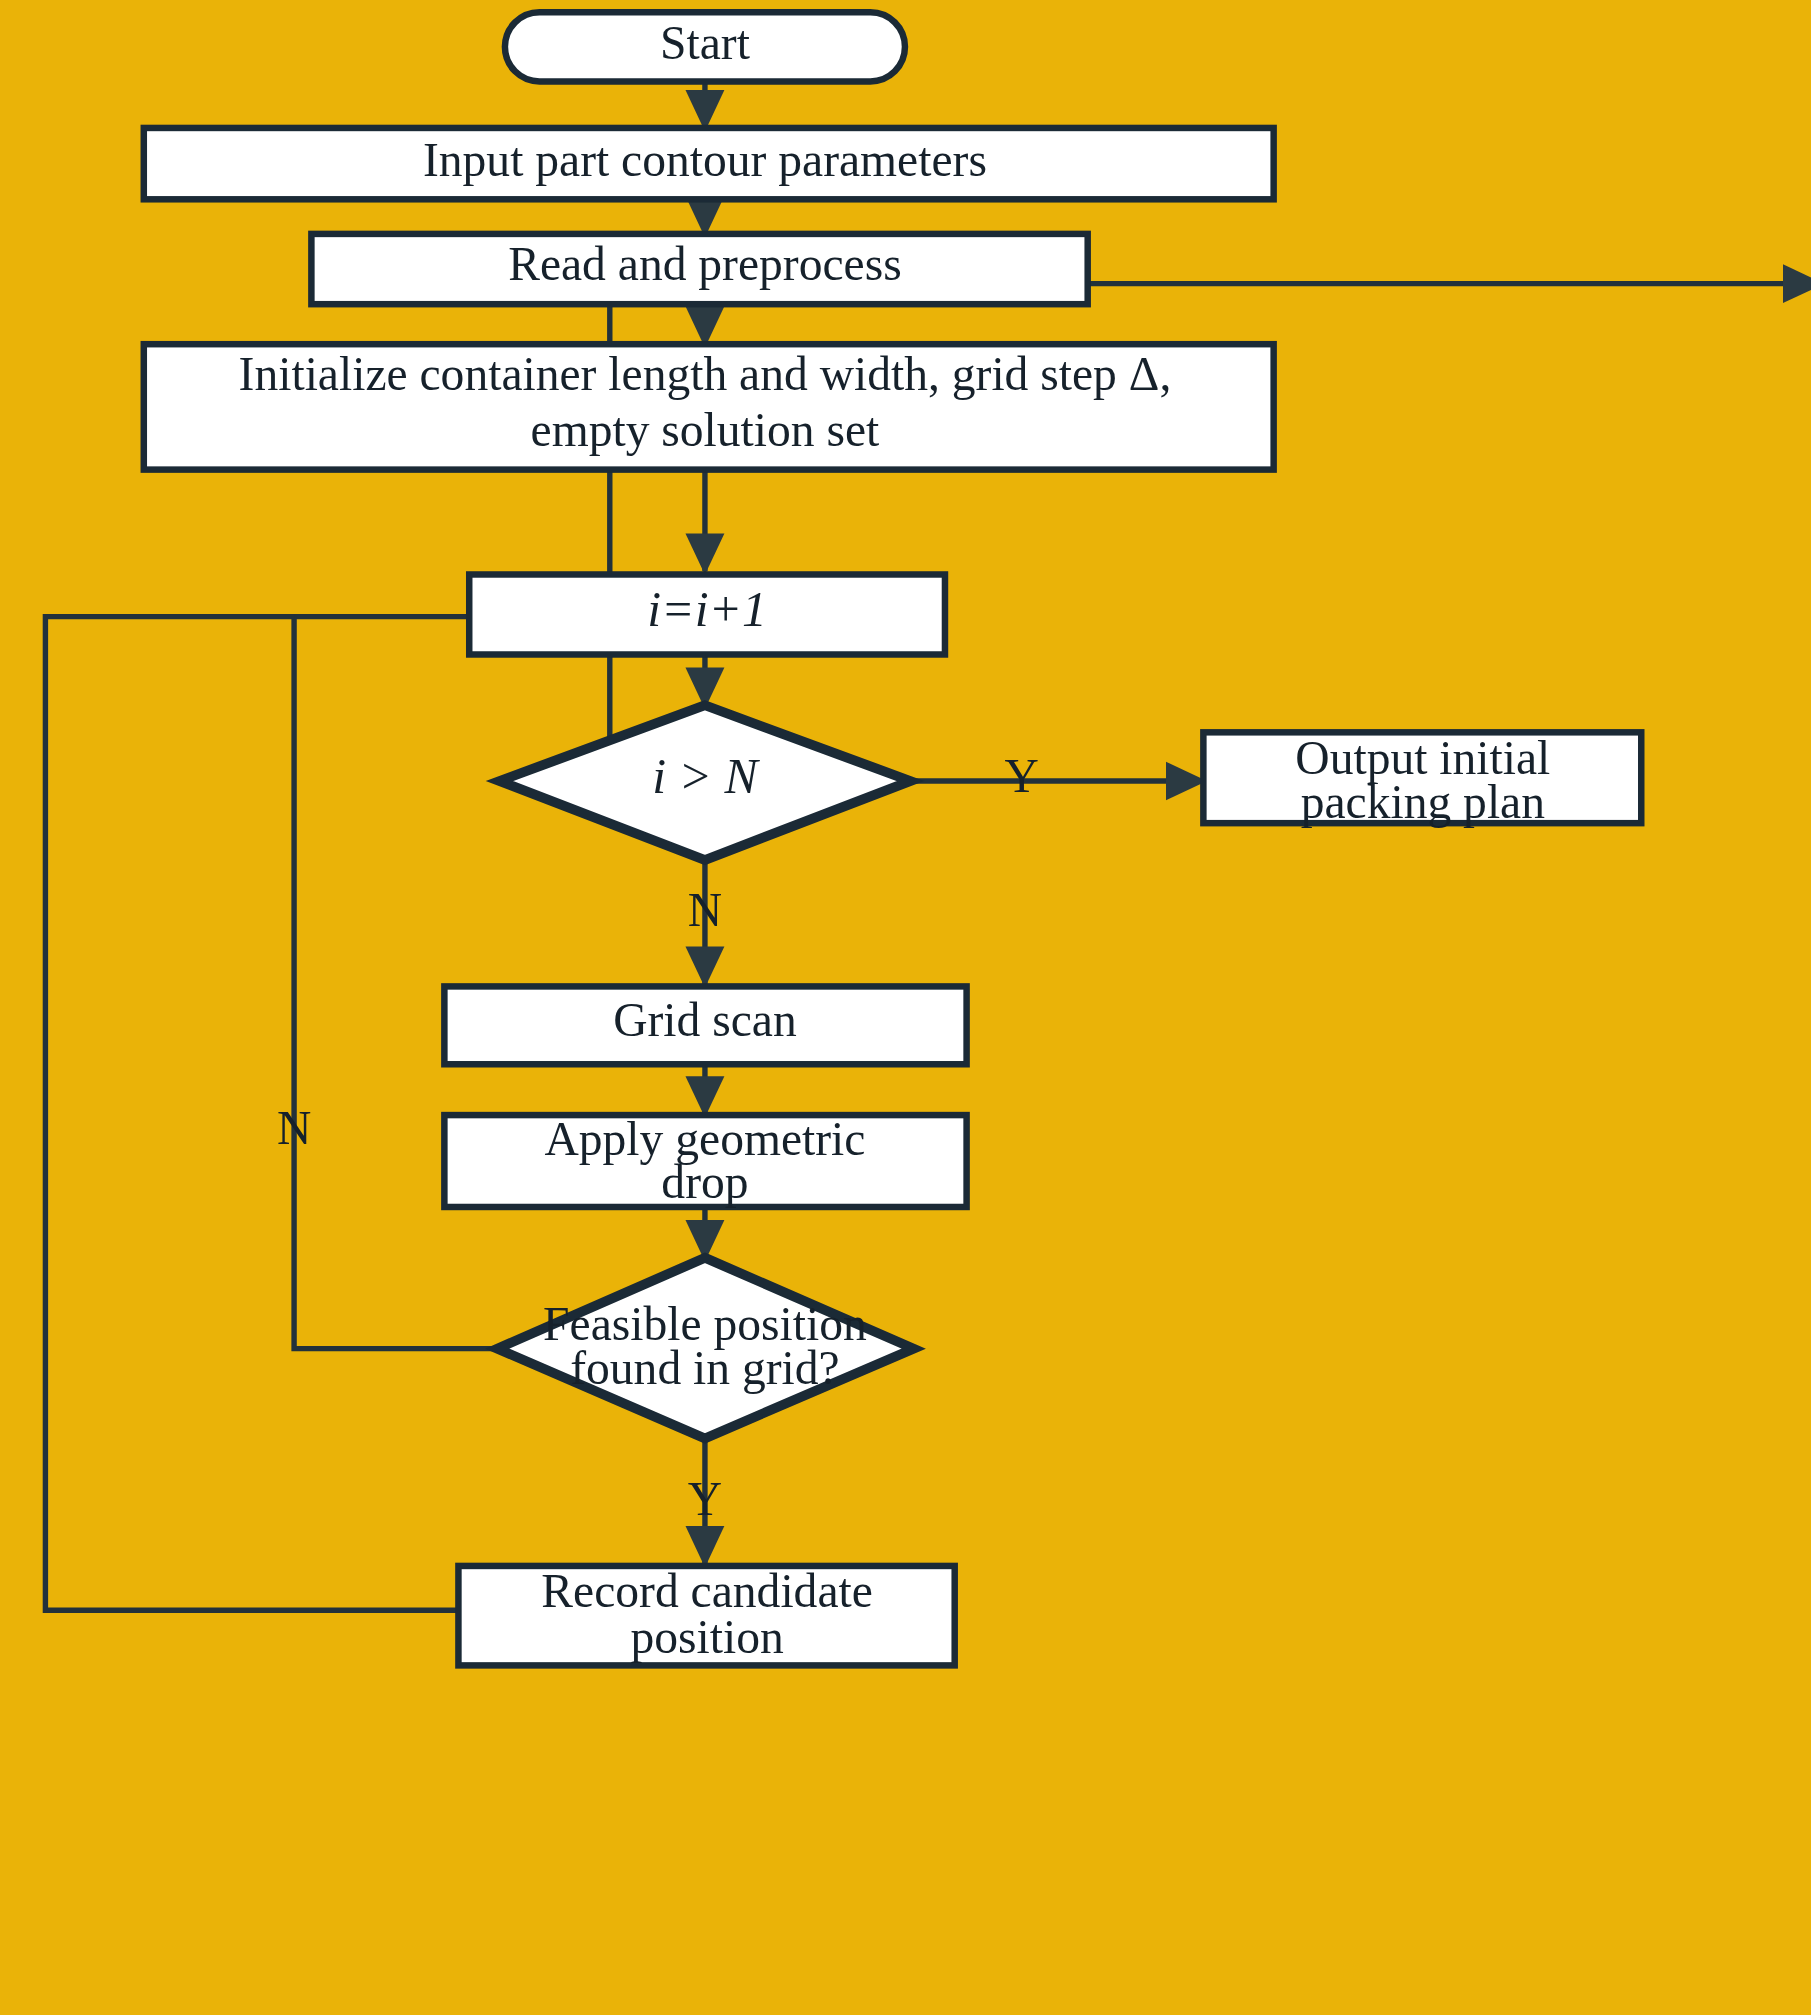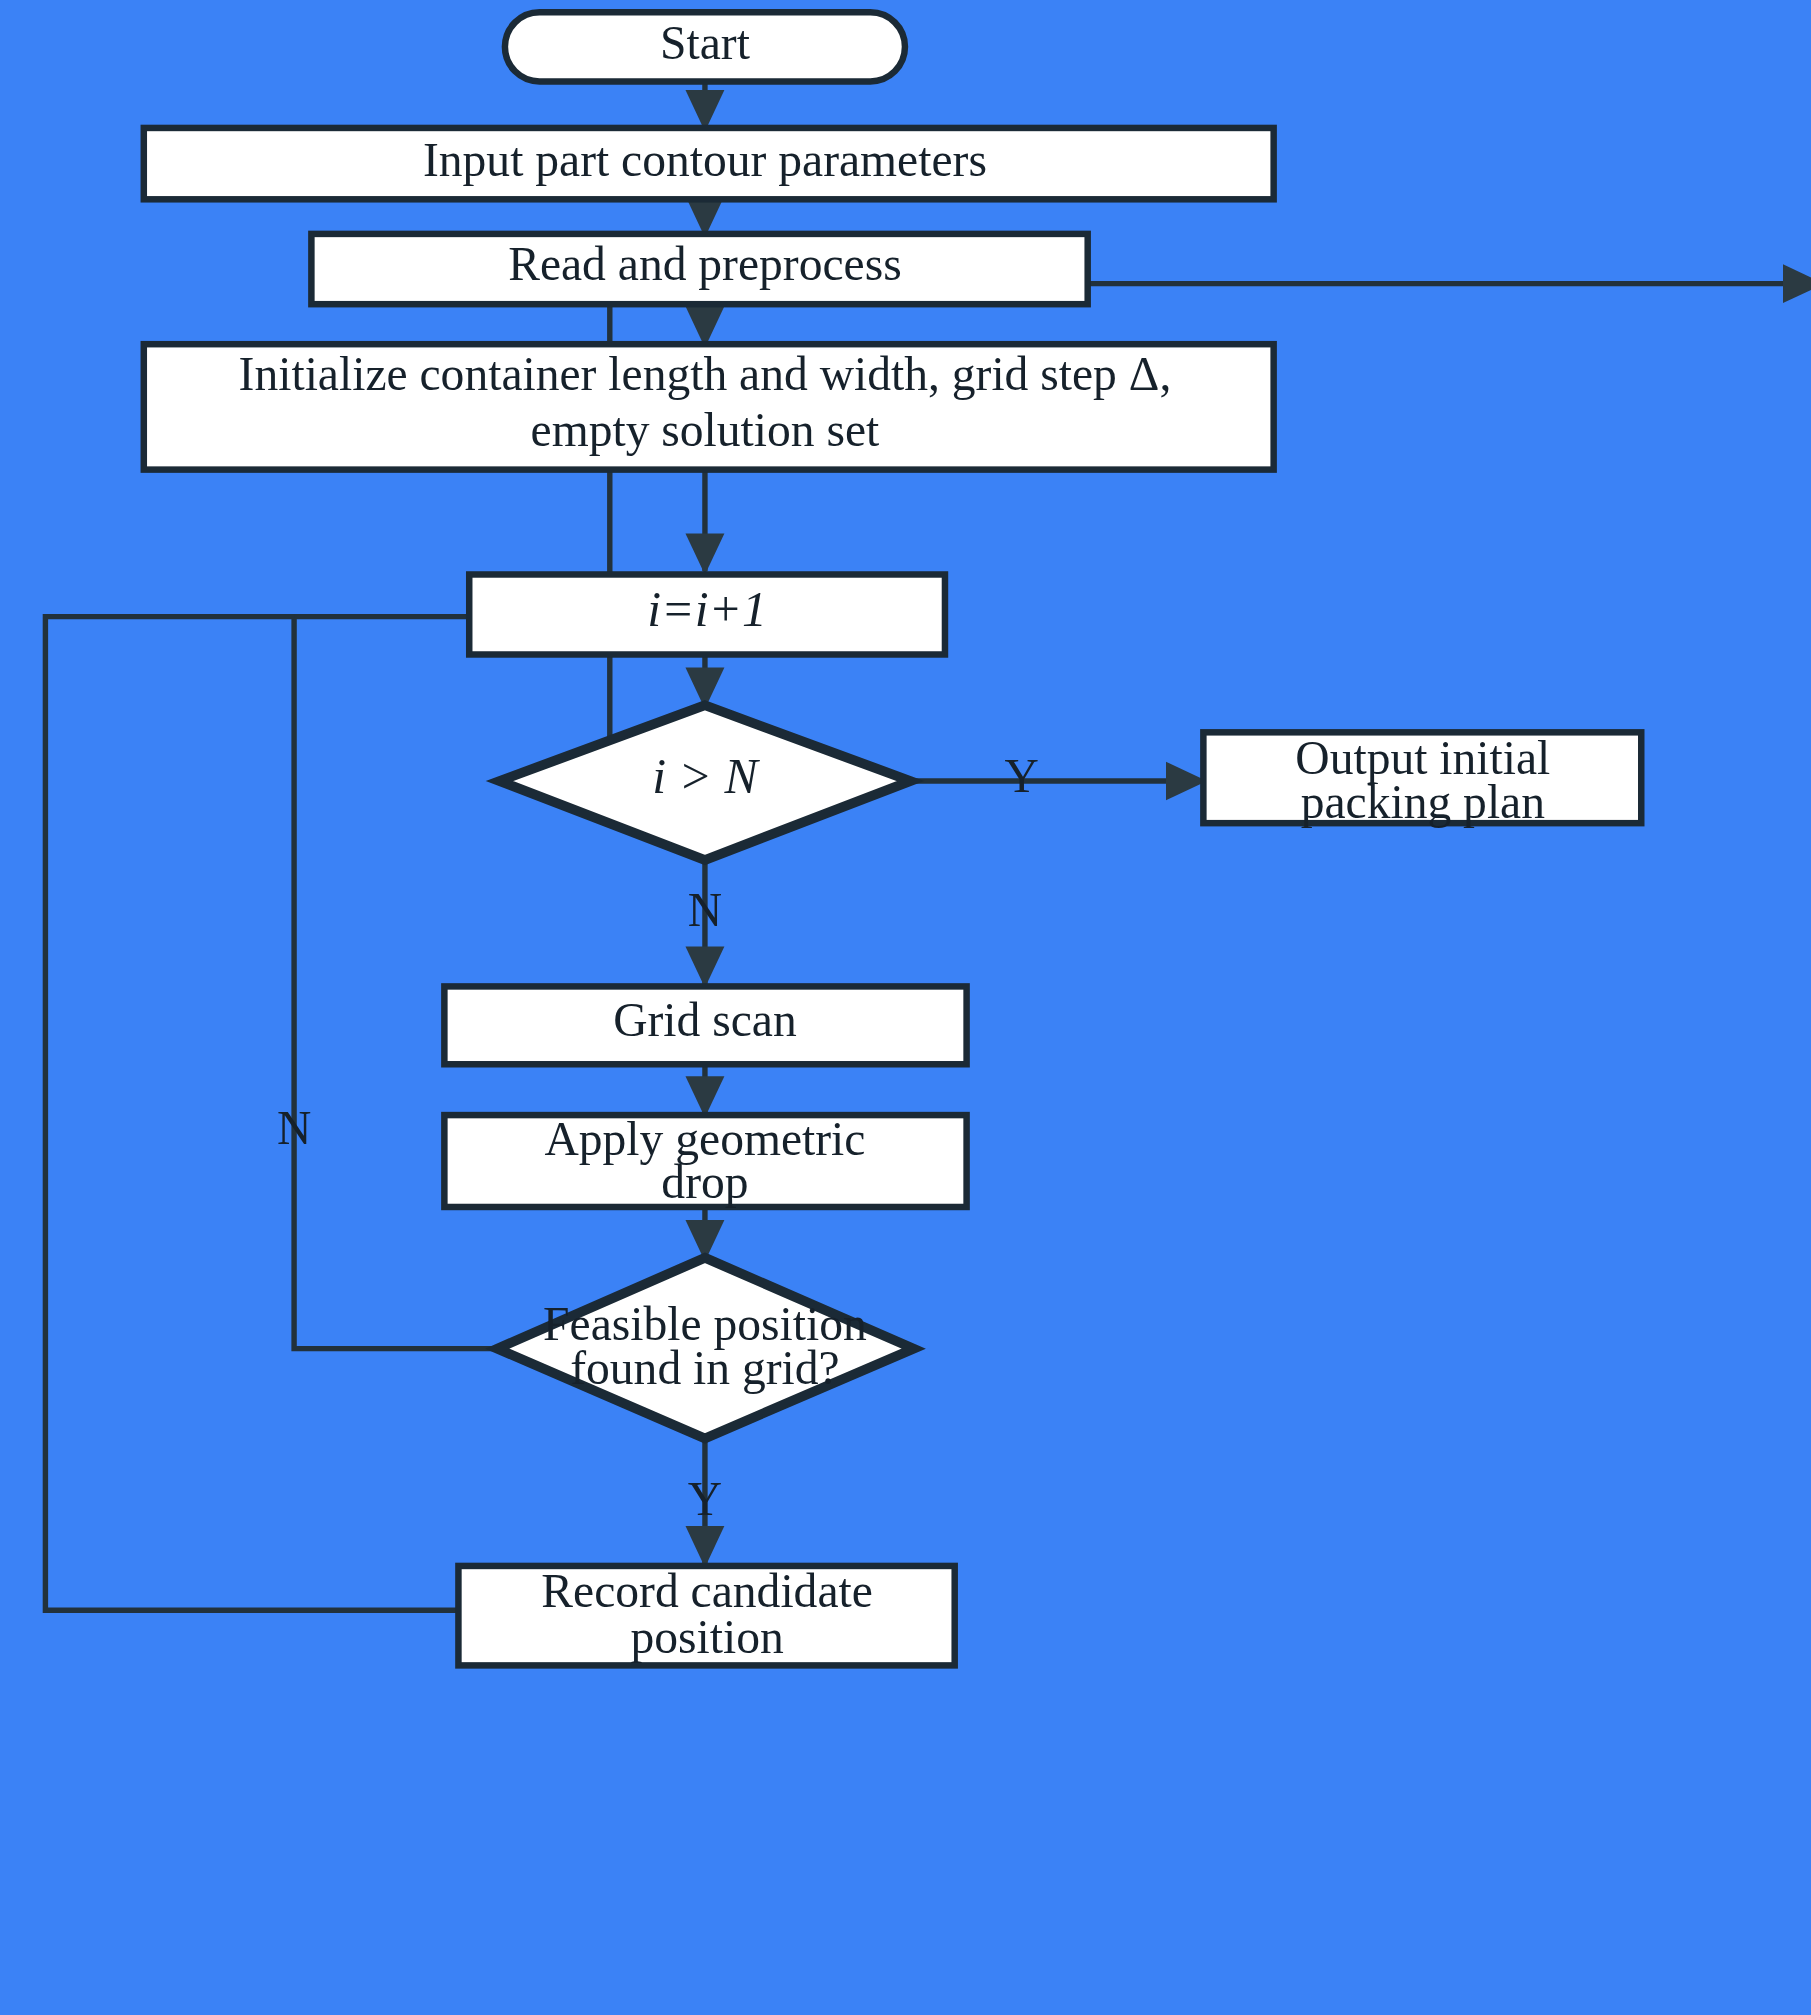--- a/index.html
+++ b/index.html
@@ -10,21 +10,21 @@
   body {
     width: 1811px;
     height: 2015px;
     font-family: "Liberation Serif", "DejaVu Serif", serif;
     overflow: hidden;
   }
   #flowchart-root {
     position: relative;
     width: 1811px;
     height: 2015px;
-    background: #3b82f6;
+    background: #eab308;
   }
   svg.fc {
     position: absolute;
     top: 0;
     left: 0;
     width: 1811px;
     height: 2015px;
   }
   .shape-fill { fill: #ffffff; }
   .shape-stroke { stroke: #1b2a36; fill: none; }

